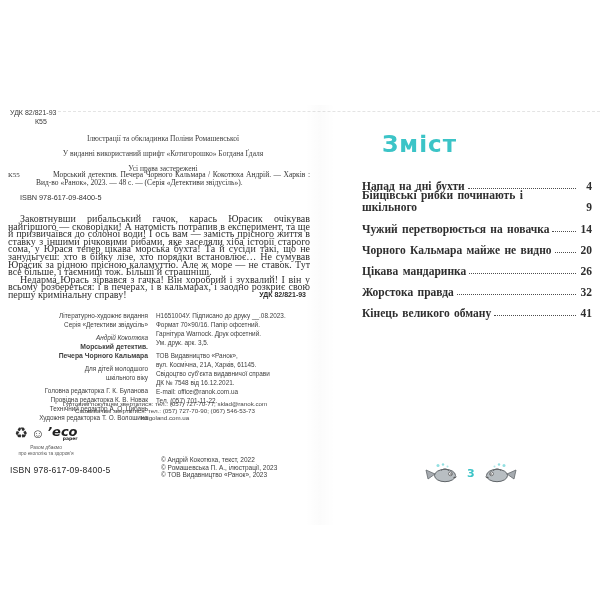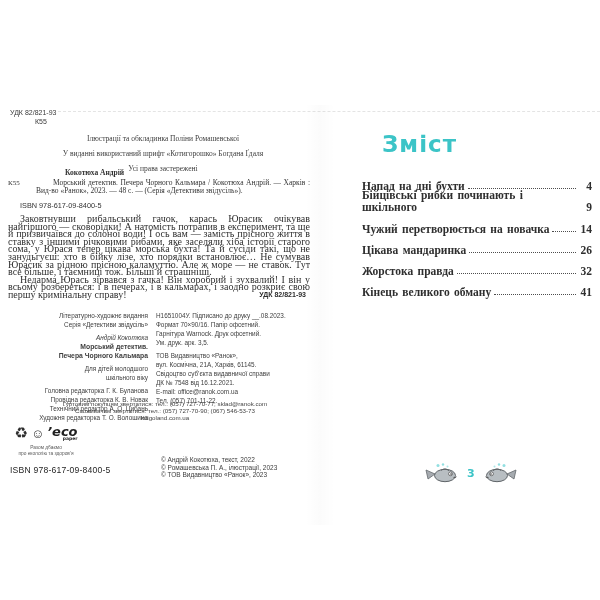--- a/index.html
+++ b/index.html
@@ -82,21 +82,20 @@
       <div class="l2">К55</div>
     </div>
 
     <div class="credits">
       <div>Ілюстрації та обкладинка Поліни Ромашевської</div>
       <div>У виданні використаний шрифт «Котигорошко» Богдана Ґдаля</div>
       <div>Усі права застережені</div>
     </div>
 
     <div class="catalog">
-      <div class="cat-author">Кокотюха Андрій</div>
       <div class="cat-row">
         <span class="cat-code">К55</span>
         <div class="cat-entry">Морський детектив. Печера Чорного Кальмара / Кокотюха Андрій. — Харків : Вид-во «Ранок», 2023. — 48 с. — (Серія «Детективи звідусіль»).</div>
       </div>
       <div class="cat-isbn">ISBN 978-617-09-8400-5</div>
     </div>
 
     <div class="annotation">
       <p>Заковтнувши рибальський гачок, карась Юрасик очікував найгіршого — сковорідки! А натомість потрапив в експеримент, та ще й призвичаївся до солоної води! І ось вам — замість прісного життя в ставку з іншими річковими рибами, яке заселяли хіба історії старого сома, у Юрася тепер цікава морська бухта! Та й сусіди такі, що не занудьгуєш: хто в бійку лізе, хто порядки встановлює… Не сумував Юрасик за рідною прісною каламуттю. Але ж море — не ставок. Тут все більше, і таємниці тож. Більші й страшніші.</p>
       <p>Недарма Юрась зірвався з гачка! Він хоробрий і зухвалий! І він у всьому розбереться: і в печерах, і в кальмарах, і заодно розкриє свою першу кримінальну справу!</p>
@@ -176,20 +175,25 @@
       </div>
       <div class="toc-row">
         <span>Бійцівські рибки починають і шкільного</span>
         <span class="toc-leader"></span>
         <span class="toc-page">9</span>
       </div>
       <div class="toc-row">
         <span>Чужий перетворюється на новачка</span>
         <span class="toc-leader"></span>
         <span class="toc-page">14</span>
+      </div>
+      <div class="toc-row">
+        <span>Чорного Кальмара майже не видно</span>
+        <span class="toc-leader"></span>
+        <span class="toc-page">20</span>
       </div>
       <div class="toc-row">
         <span>Цікава мандаринка</span>
         <span class="toc-leader"></span>
         <span class="toc-page">26</span>
       </div>
       <div class="toc-row">
         <span>Жорстока правда</span>
         <span class="toc-leader"></span>
         <span class="toc-page">32</span>

